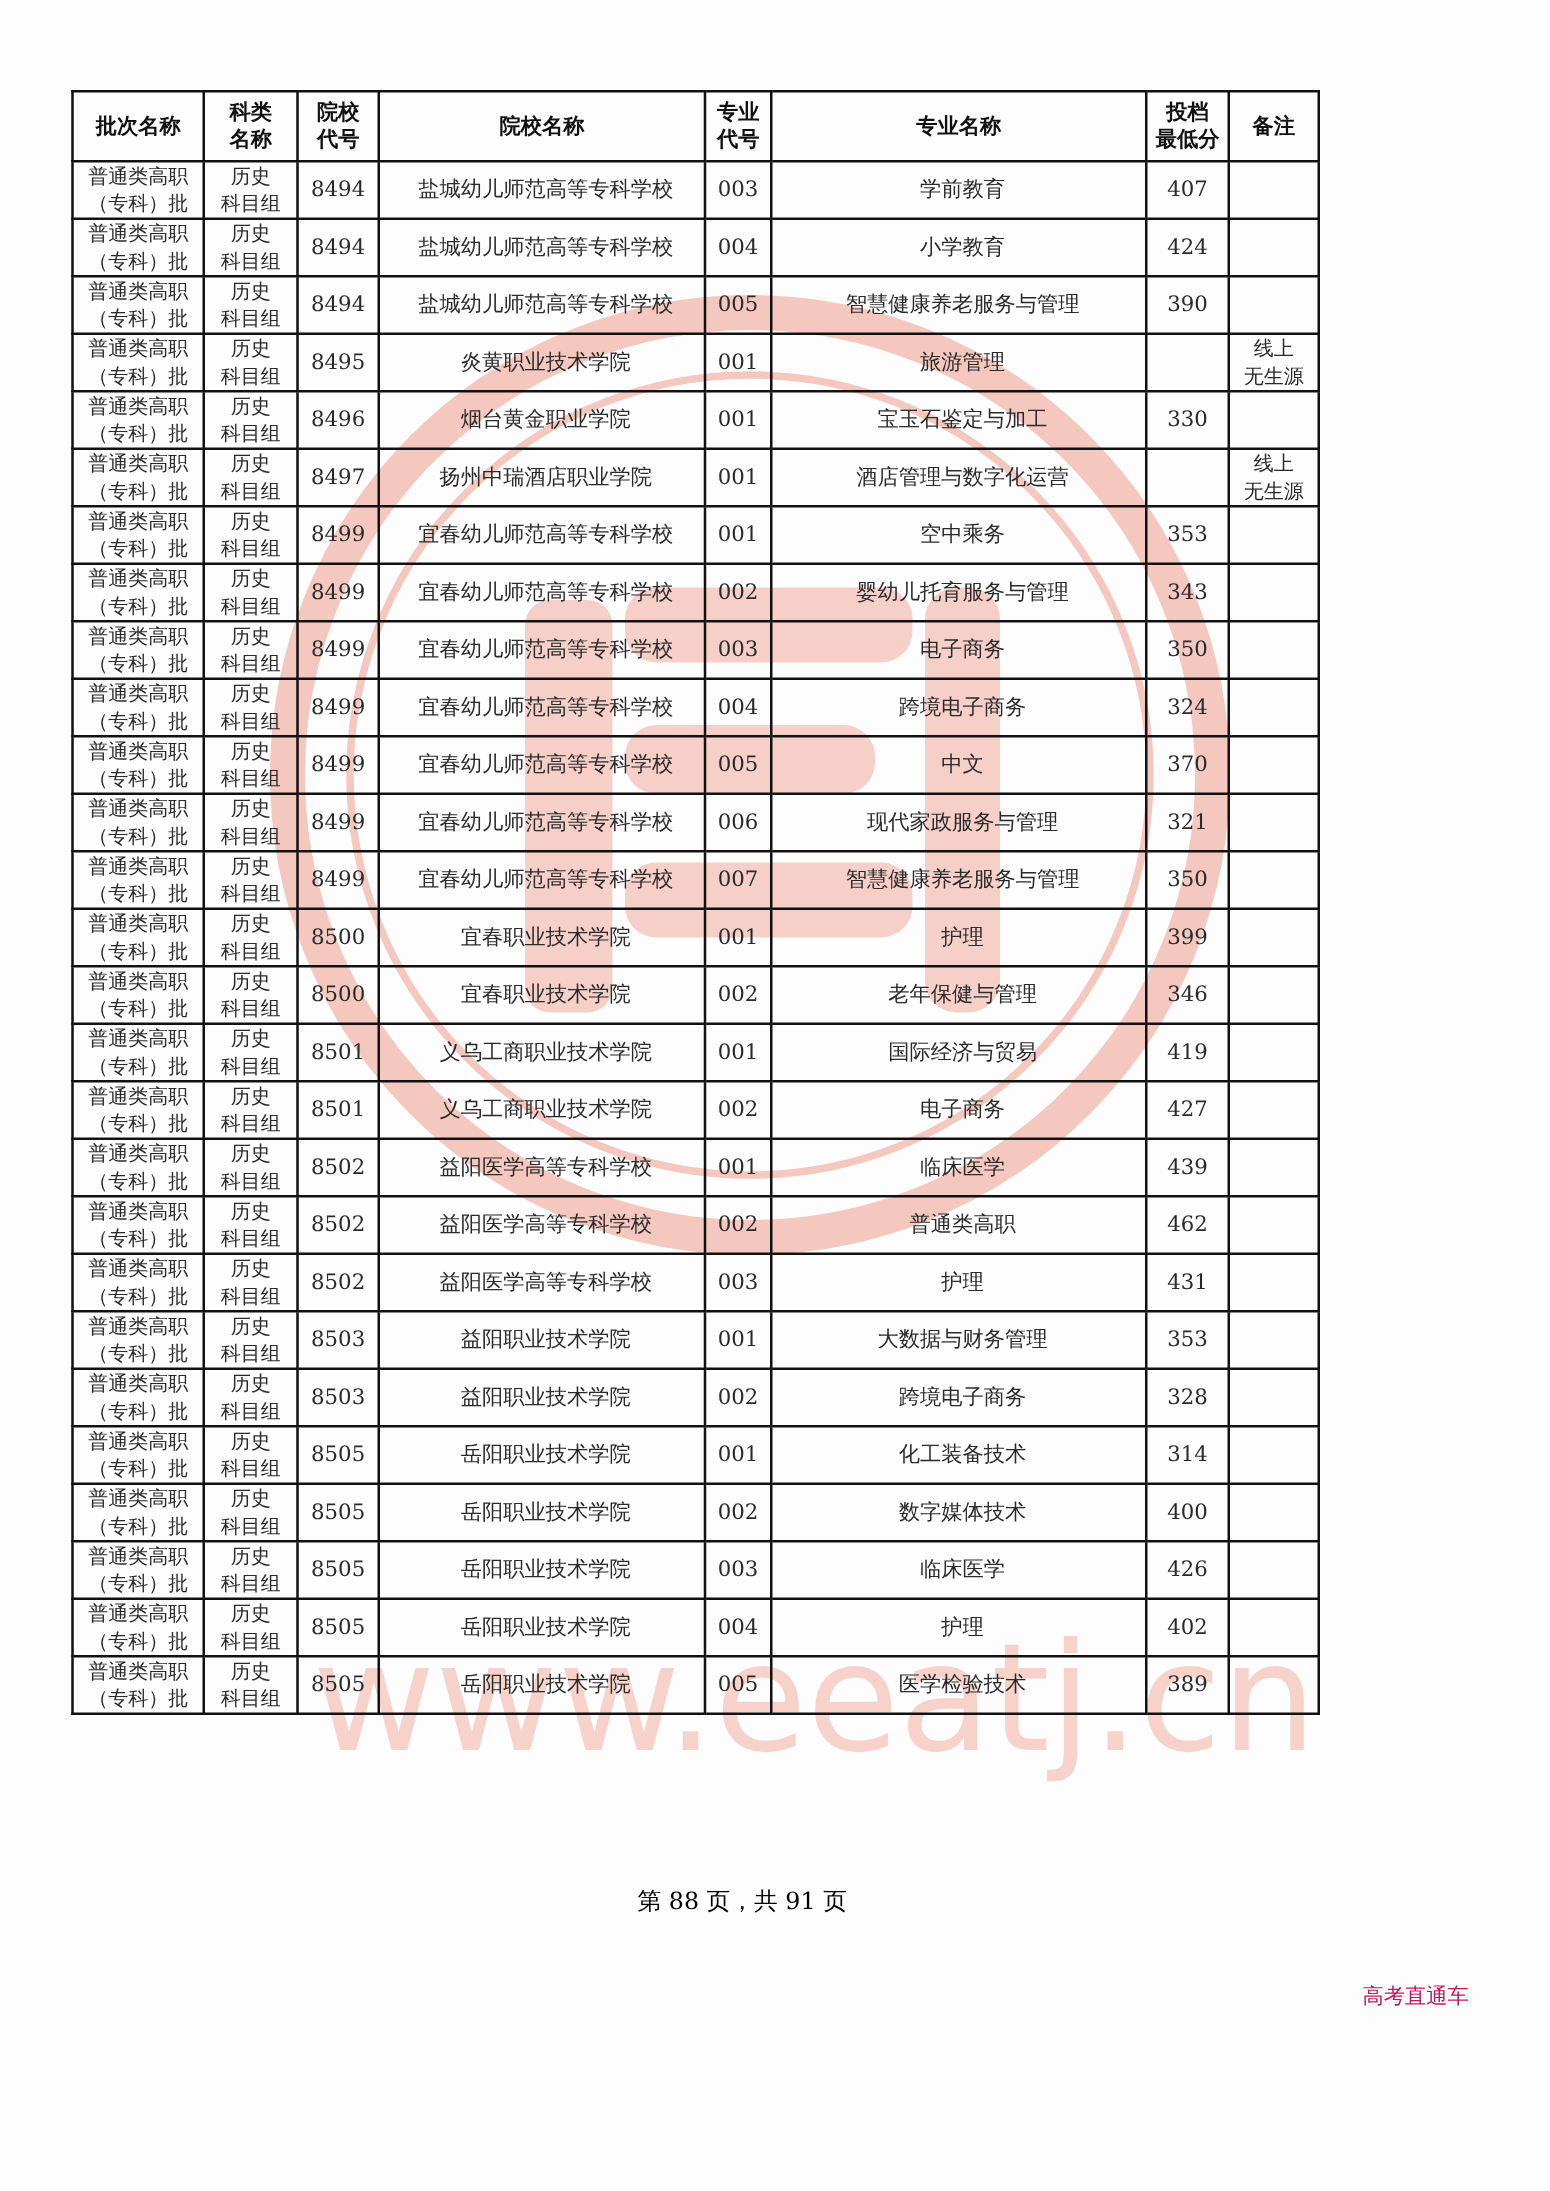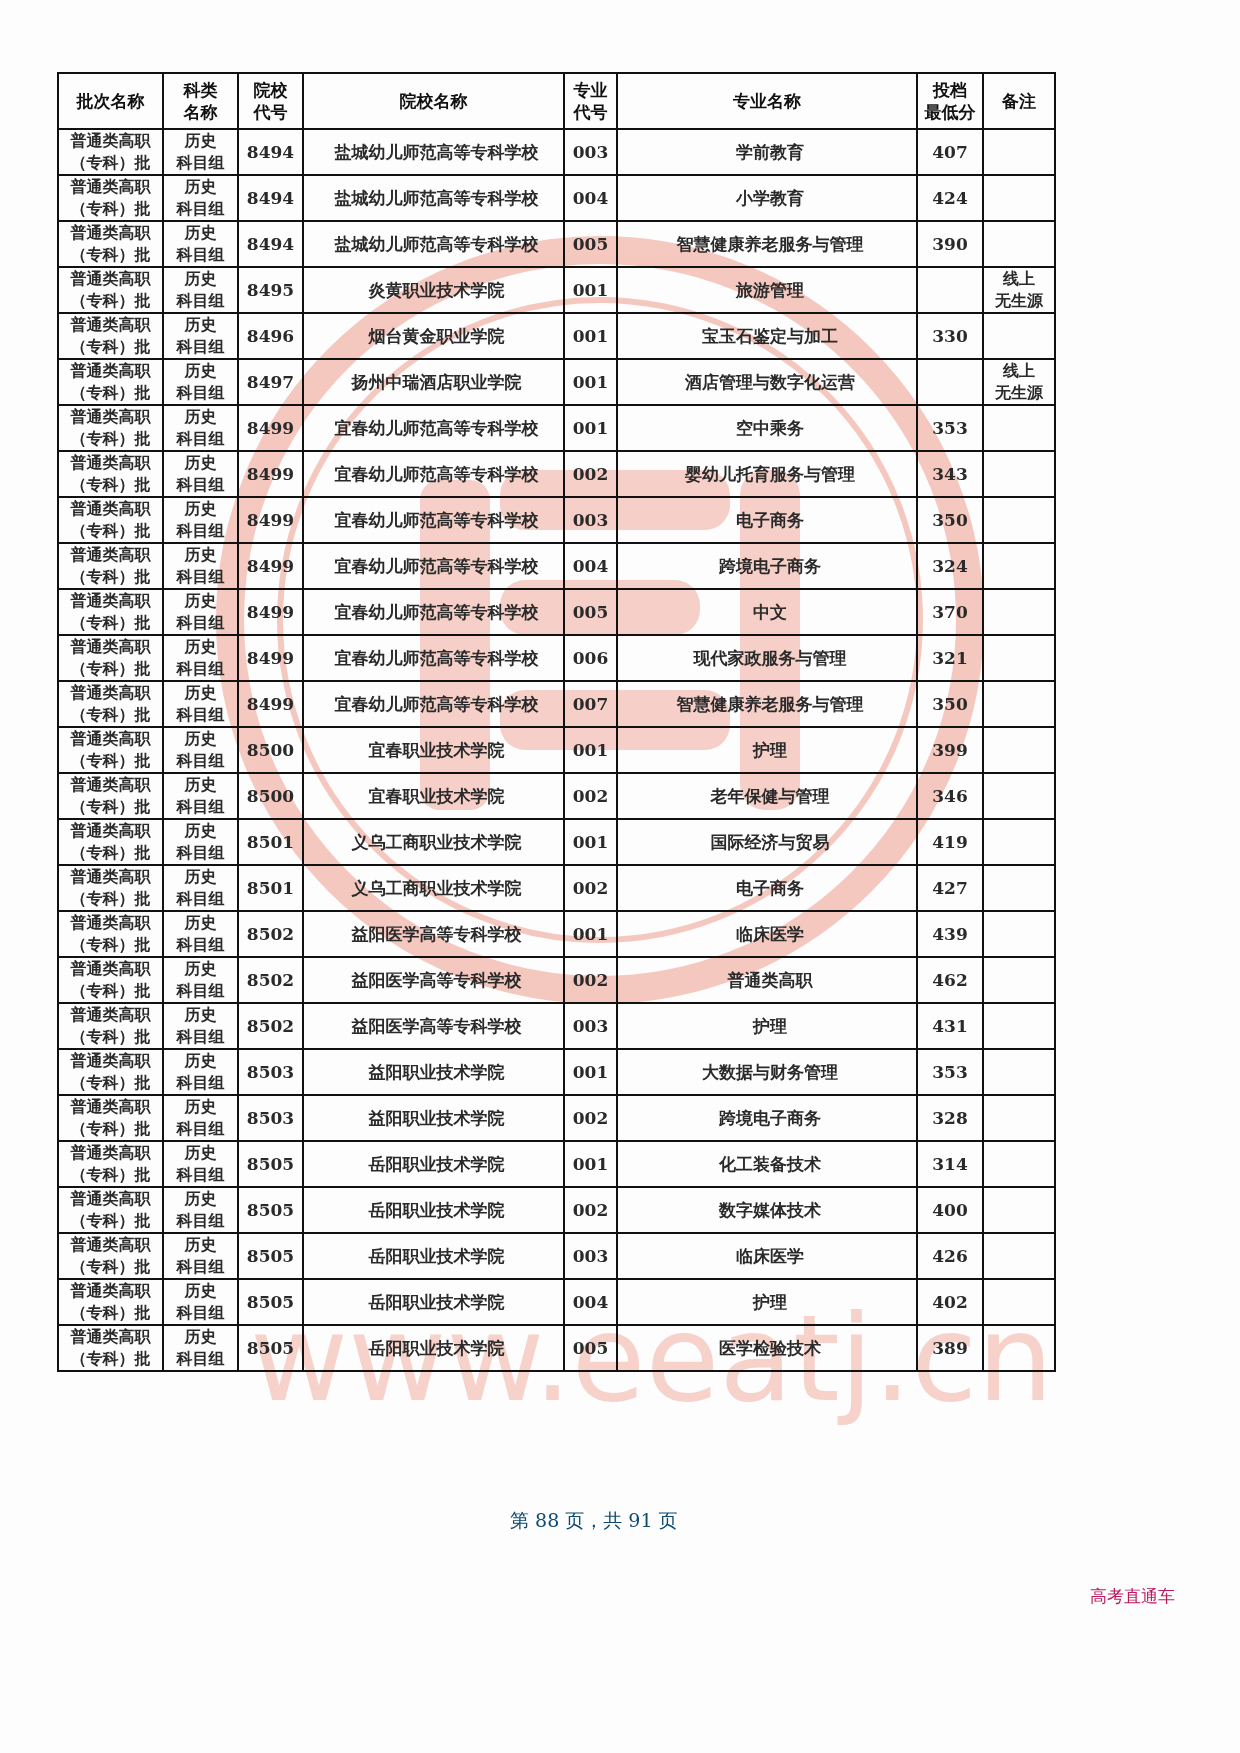--- a/index.html
+++ b/index.html
@@ -5,25 +5,25 @@
   html, body { margin:0; padding:0; }
   body {
     width:1240px; height:1753px; background:#fdfdfd; position:relative; overflow:hidden;
     font-family: "DejaVu Serif", "Liberation Serif", serif; color:#222;
   }
   .watermark { position:absolute; left:0; top:0; width:1240px; height:1753px; pointer-events:none; z-index:0; }
   .table-wrap { position:absolute; left:57px; top:72px; z-index:1; }
   table { border-collapse:collapse; table-layout:fixed; }
   td, th { border:2px solid #111; padding:0; text-align:center; vertical-align:middle; font-size:17px; line-height:22px; color:#2a2a2a; }
   th { font-family:"DejaVu Sans", "Liberation Sans", sans-serif; font-weight:bold; font-size:17px; height:54px; color:#111; }
-  tbody tr { height:33px;font-weight:bold; }
+  tbody tr { height:33px; }
   td.left { text-align:center; padding-left:6px; }
   td.batch { font-size:16px; line-height:22px; letter-spacing:0px; }
   td.num { font-size:17px; }
-  .footer-page { position:absolute; left:510px; top:1508px; font-size:19px; color:#0c4a6e; z-index:1; }
+  .footer-page { position:absolute; left:510px; top:1508px; font-size:19px; color:#000000; z-index:1; }
   .footer-brand { position:absolute; left:1090px; top:1585px; font-family:"DejaVu Sans","Liberation Sans",sans-serif; font-size:17px; color:#be185d; z-index:1; }
 </style>
 </head>
 <body>
 
 <svg class="watermark" viewBox="0 0 1240 1753" xmlns="http://www.w3.org/2000/svg">
   <g opacity="0.38" fill="none" stroke="#e8735a">
     <circle cx="600" cy="620" r="370" stroke-width="28"></circle>
     <circle cx="600" cy="620" r="320" stroke-width="6"></circle>
   </g>

